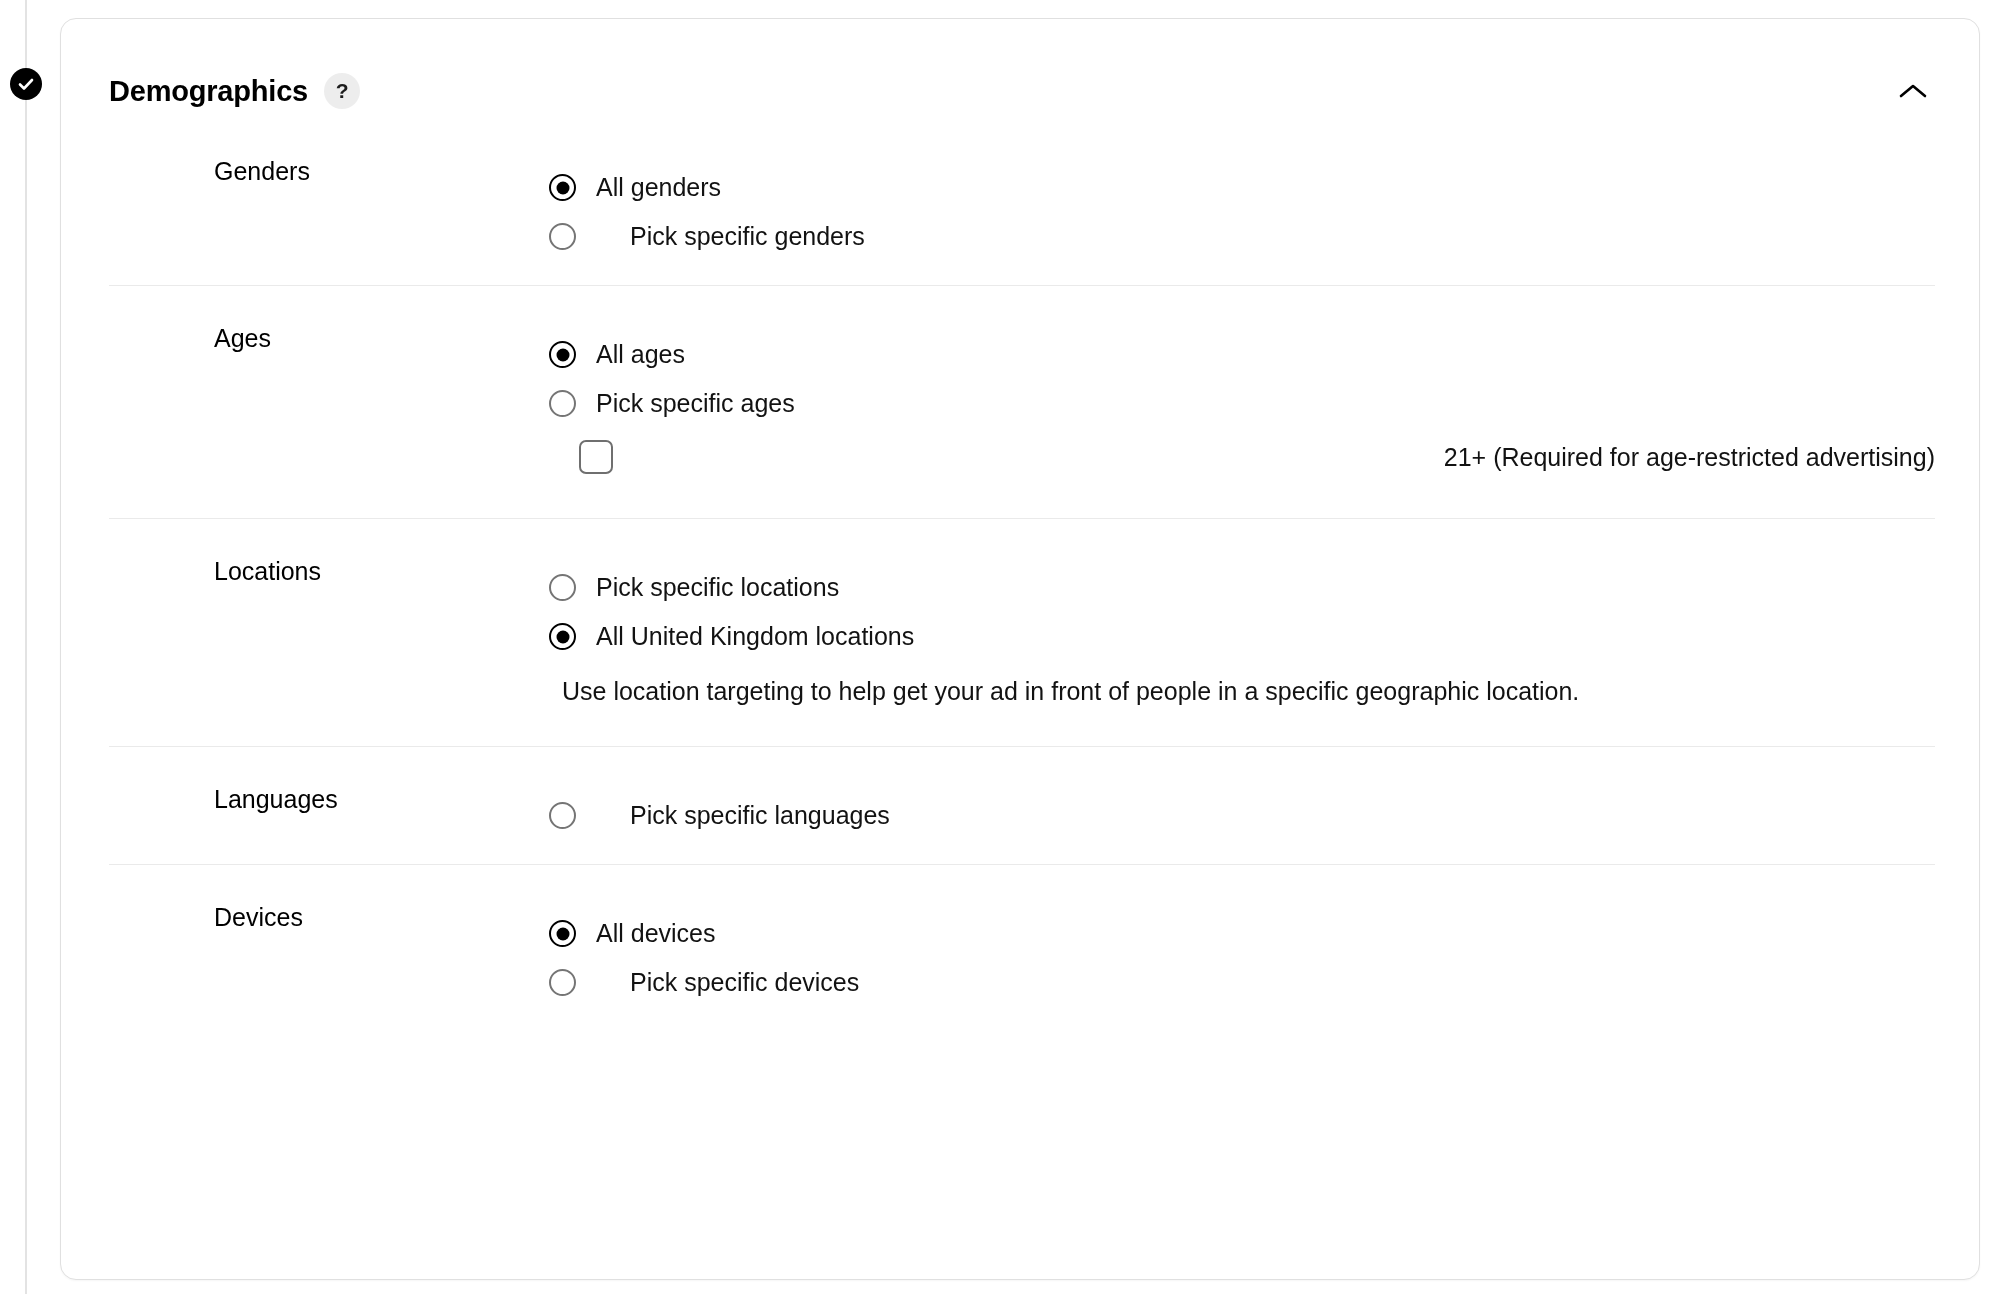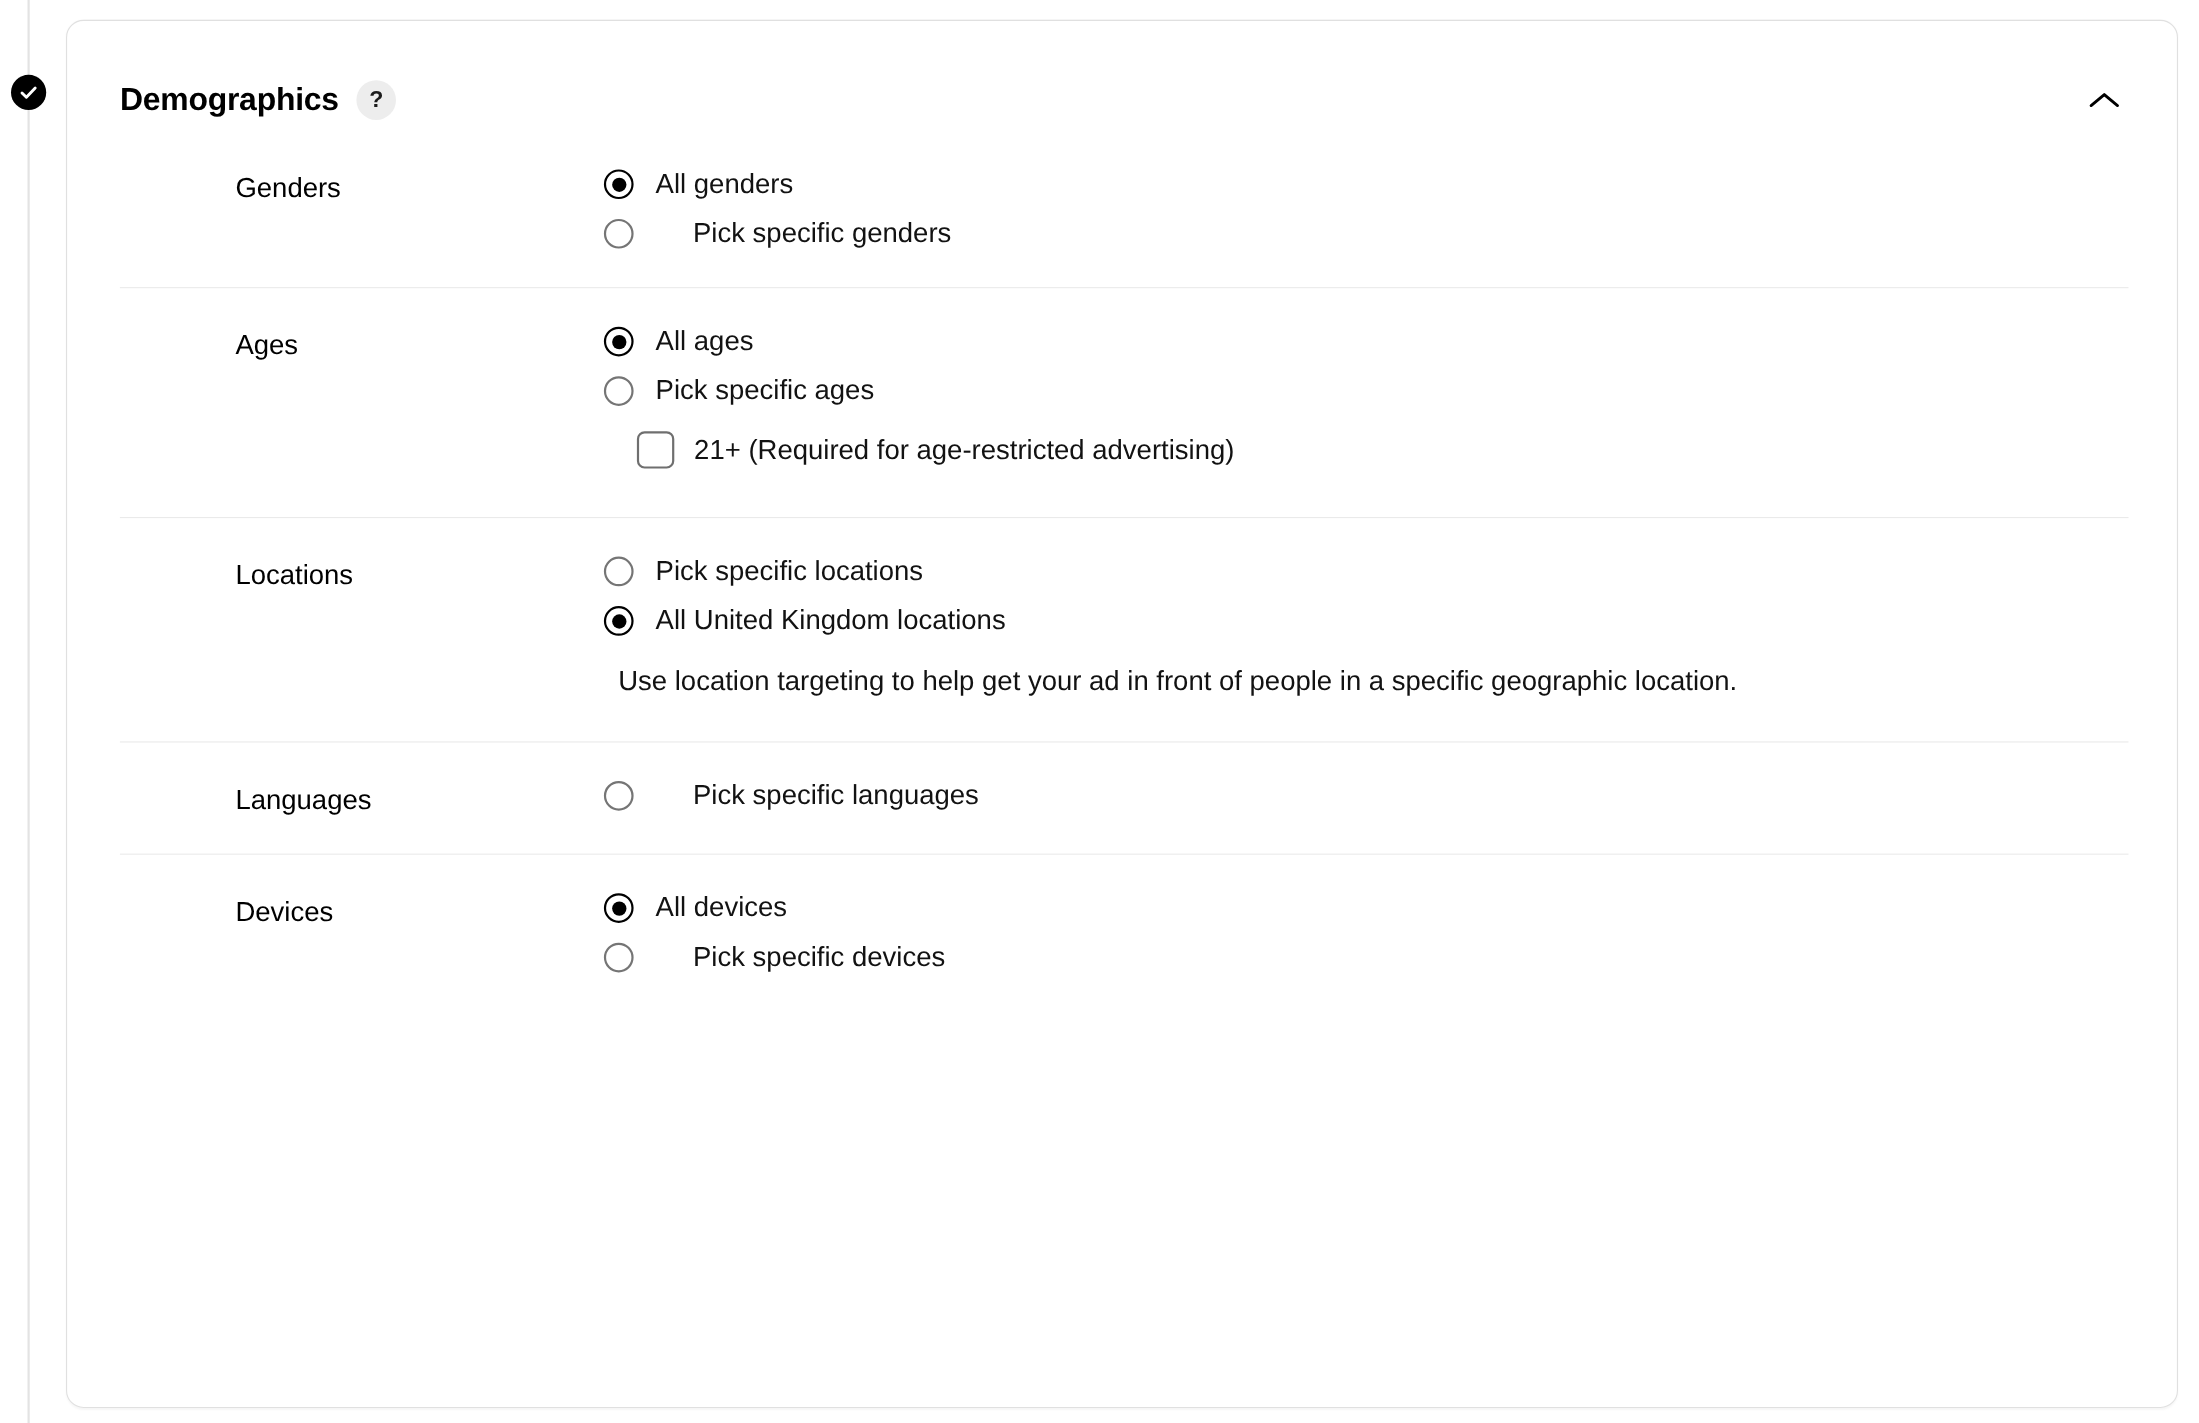--- a/index.html
+++ b/index.html
@@ -114,20 +114,21 @@
     padding-left: 105px;
     box-sizing: border-box;
   }
   .row-body { flex: 1 1 auto; }
 
   .opt {
     display: flex;
     align-items: center;
     margin-bottom: 16px;
     cursor: pointer;
+    margin-top: 20px;
   }
   .opt:last-child { margin-bottom: 0; gap: 34px; }
 
   .radio {
     width: 27px;
     height: 27px;
     border-radius: 50%;
     border: 2px solid #757575;
     box-sizing: border-box;
     background: #ffffff;
@@ -155,20 +156,21 @@
     color: #121212;
     white-space: nowrap;
   }
 
   .checkrow {
     display: flex;
     align-items: center;
     margin-top: 22px;
     margin-left: 30px;
     cursor: pointer;
+    justify-content: space-between;
   }
   .checkbox {
     width: 34px;
     height: 34px;
     border-radius: 7px;
     border: 2px solid #6f6f6f;
     box-sizing: border-box;
     background: #ffffff;
     flex: 0 0 34px;
   }

